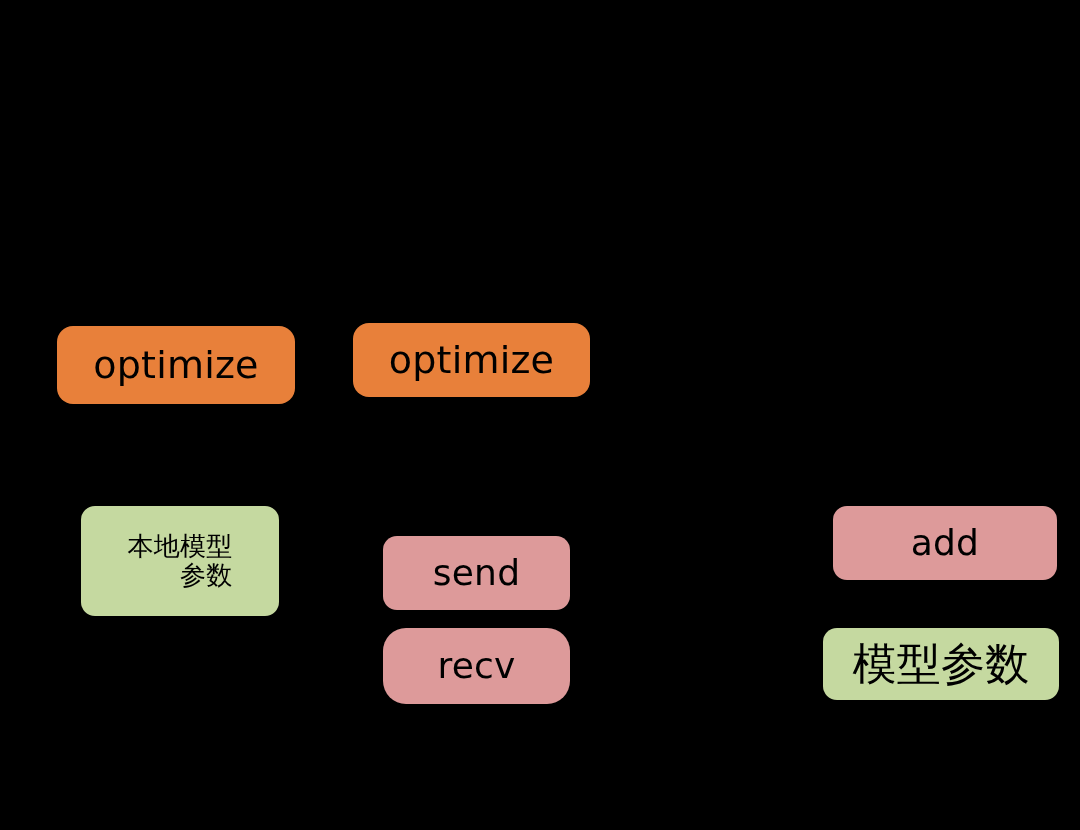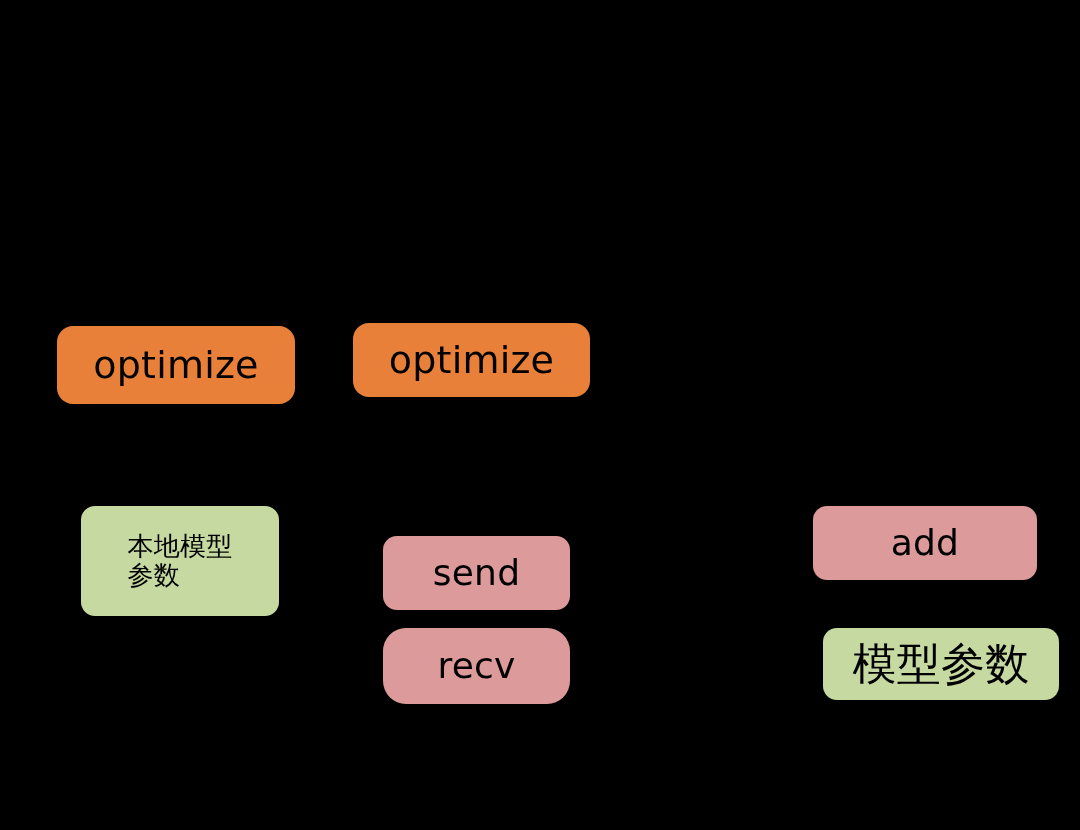--- a/index.html
+++ b/index.html
@@ -15,38 +15,38 @@
     background: #000000;
     overflow: hidden;
     font-family: "DejaVu Sans", "Liberation Sans", sans-serif;
   }
   .node {
     position: absolute;
     box-sizing: border-box;
     display: flex;
     align-items: center;
     justify-content: center;
-    text-align: left;
+    text-align: right;
     color: #000000;
     line-height: 1.12;
     white-space: pre-line;
     border-radius: 14px;
     font-weight: 400;
     letter-spacing: 0.2px;
   }
   .node.orange { background: #e8803a; }
   .node.pink   { background: #dd9a9a; }
   .node.green  { background: #c5d9a0; }
 
   .n-optimize-left  { left: 57px;  top: 326px; width: 238px; height: 78px;  font-size: 38px; border-radius: 16px; }
   .n-optimize-right { left: 353px; top: 323px; width: 237px; height: 74px;  font-size: 38px; border-radius: 16px; }
   .n-local-params   { left: 81px;  top: 506px; width: 198px; height: 110px;  font-size: 26px; border-radius: 14px; }
   .n-send           { left: 383px; top: 506px; width: 187px; height: 74px;  font-size: 36px; border-radius: 14px; margin-top: 30px; }
   .n-recv           { left: 383px; top: 628px; width: 187px; height: 76px;  font-size: 36px; border-radius: 23px; }
-  .n-add            { left: 813px; top: 506px; width: 224px; height: 74px;  font-size: 36px; border-radius: 14px; }
+  .n-add            { left: 833px; top: 506px; width: 224px; height: 74px;  font-size: 36px; border-radius: 14px; }
   .n-model-params   { left: 823px; top: 628px; width: 236px; height: 72px;  font-size: 44px; border-radius: 14px; }
 </style>
 </head>
 <body>
 
 <div id="canvas">
 
   <div class="node orange n-optimize-left">optimize</div>
 
   <div class="node orange n-optimize-right">optimize</div>

